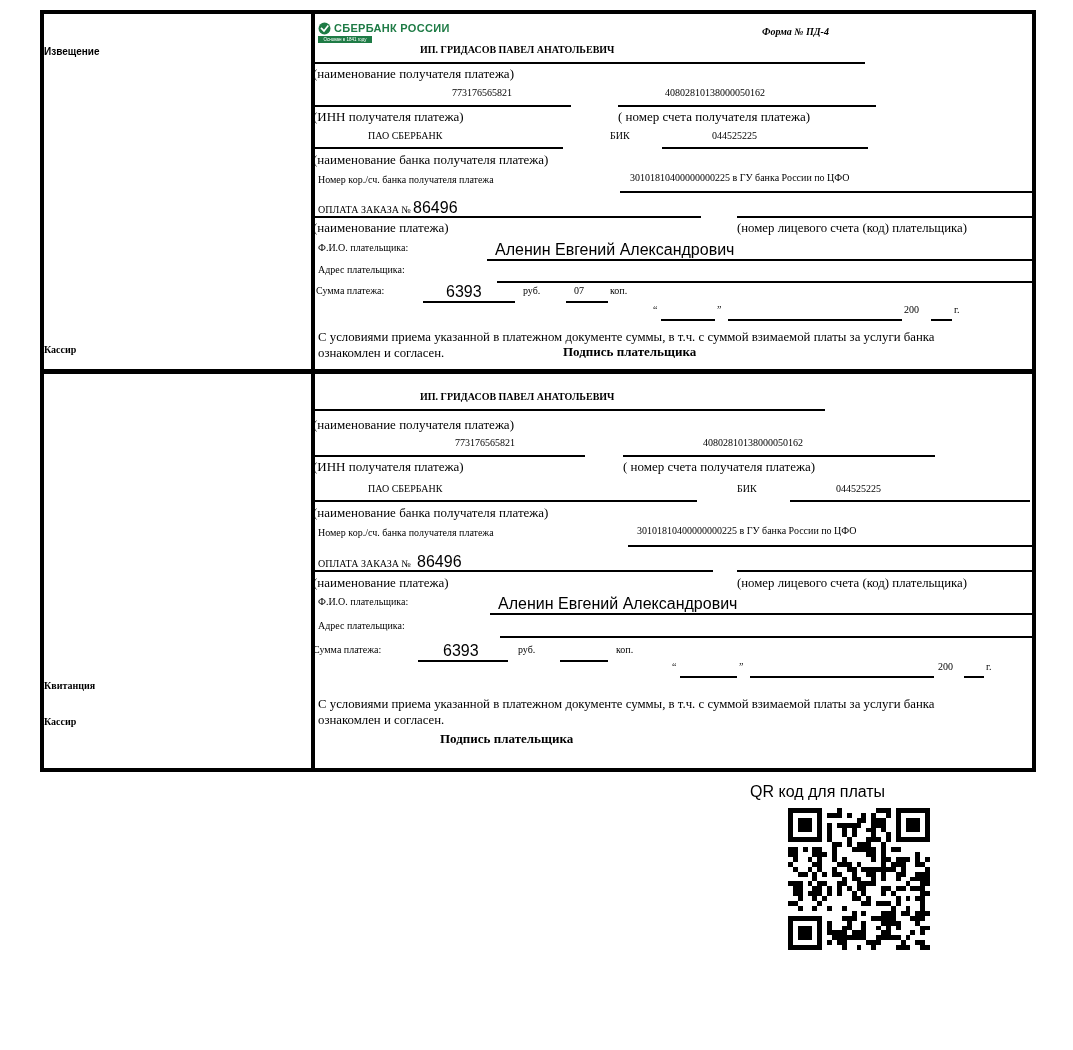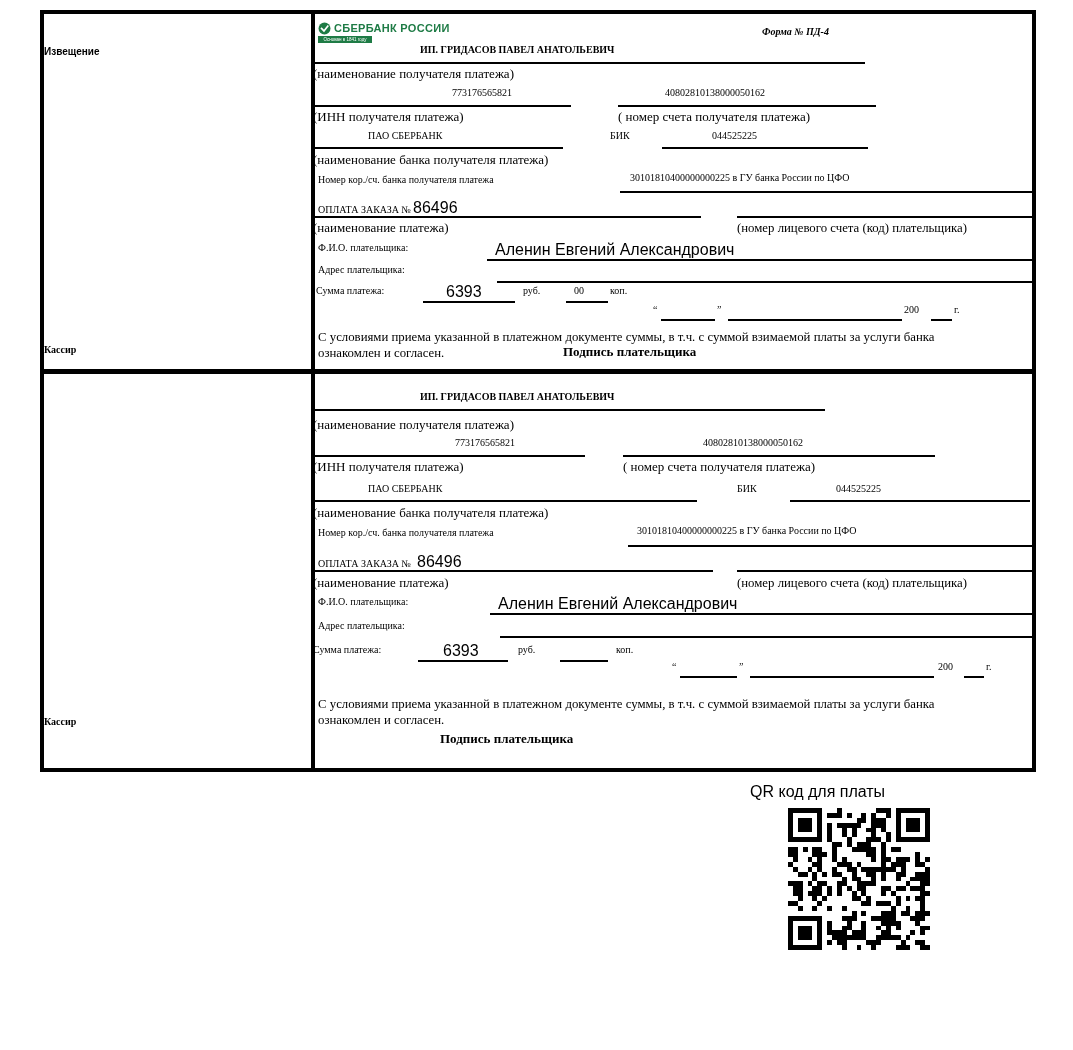--- a/index.html
+++ b/index.html
@@ -77,21 +77,21 @@
   <div class="u" style="left:487px;top:259px;width:548px;"></div>
 
   <div class="abs t15" style="left:318px;top:264px;">Адрес плательщика:</div>
   <div class="u" style="left:497px;top:281px;width:538px;"></div>
 
   <div class="abs t15" style="left:316px;top:285px;">Сумма платежа:</div>
   <div class="u" style="left:423px;top:301px;width:92px;"></div>
   <div class="abs sans t16" style="left:446px;top:283px;">6393</div>
   <div class="abs t15" style="left:523px;top:285px;">руб.</div>
   <div class="u" style="left:566px;top:301px;width:42px;"></div>
-  <div class="abs t15" style="left:574px;top:285px;">00</div>
+  <div class="abs t15" style="left:574px;top:285px;">07</div>
   <div class="abs t15" style="left:610px;top:285px;">коп.</div>
 
   <div class="abs t15" style="left:653px;top:304px;">“</div>
   <div class="u" style="left:661px;top:319px;width:54px;"></div>
   <div class="abs t15" style="left:717px;top:304px;">”</div>
   <div class="u" style="left:728px;top:319px;width:174px;"></div>
   <div class="abs t15" style="left:904px;top:304px;">200</div>
   <div class="u" style="left:931px;top:319px;width:21px;"></div>
   <div class="abs t15" style="left:954px;top:304px;">г.</div>
 
@@ -142,20 +142,21 @@
   <div class="abs t15" style="left:616px;top:644px;">коп.</div>
 
   <div class="abs t15" style="left:672px;top:661px;">“</div>
   <div class="u" style="left:680px;top:676px;width:57px;"></div>
   <div class="abs t15" style="left:739px;top:661px;">”</div>
   <div class="u" style="left:750px;top:676px;width:184px;"></div>
   <div class="abs t15" style="left:938px;top:661px;">200</div>
   <div class="u" style="left:964px;top:676px;width:20px;"></div>
   <div class="abs t15" style="left:986px;top:661px;">г.</div>
 
+  <div class="abs ctr b t15" style="left:44px;top:680px;width:267px;">Квитанция</div>
   <div class="abs sm" style="left:318px;top:697px;">С условиями приема указанной в платежном документе суммы, в т.ч. с суммой взимаемой платы за услуги банка</div>
   <div class="abs sm" style="left:318px;top:713px;">ознакомлен и согласен.</div>
   <div class="abs ctr b t15" style="left:44px;top:716px;width:267px;">Кассир</div>
   <div class="abs ctr b" style="left:440px;top:732px;width:430px;font-size:13px;">Подпись плательщика</div>
 
   <div class="abs ctr sans t16" style="left:750px;top:783px;width:220px;">QR код для платы</div>
   <svg style="position:absolute;left:788px;top:808px;" width="142" height="142" viewBox="0 0 29 29" shape-rendering="crispEdges">
       <rect x="0" y="0" width="29" height="29" fill="#fff"></rect>
       <g id="qr-g">
         <rect x="10" y="0" width="1" height="1" fill="#000"></rect>

